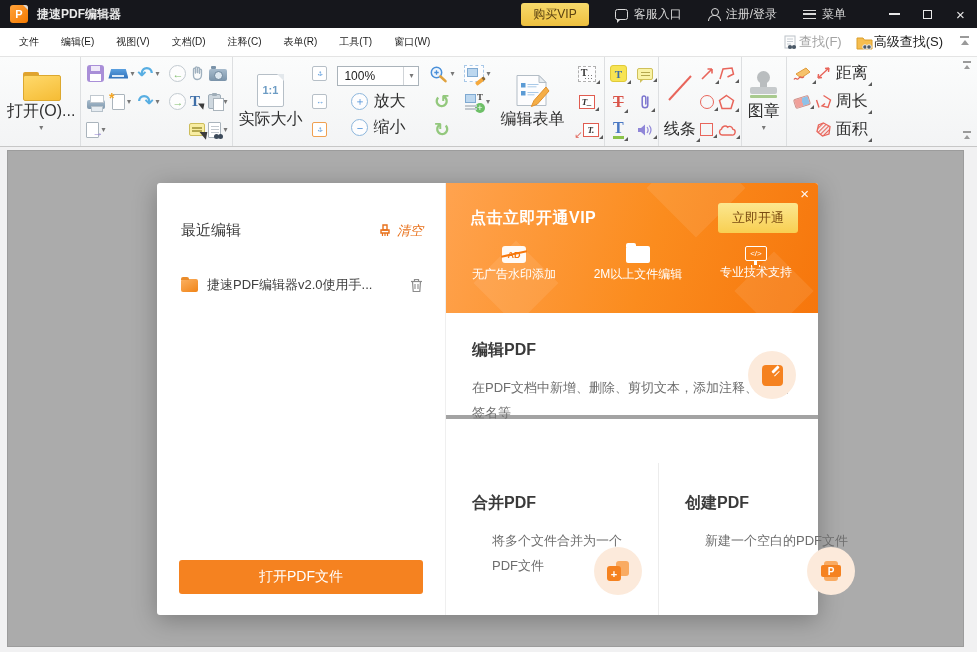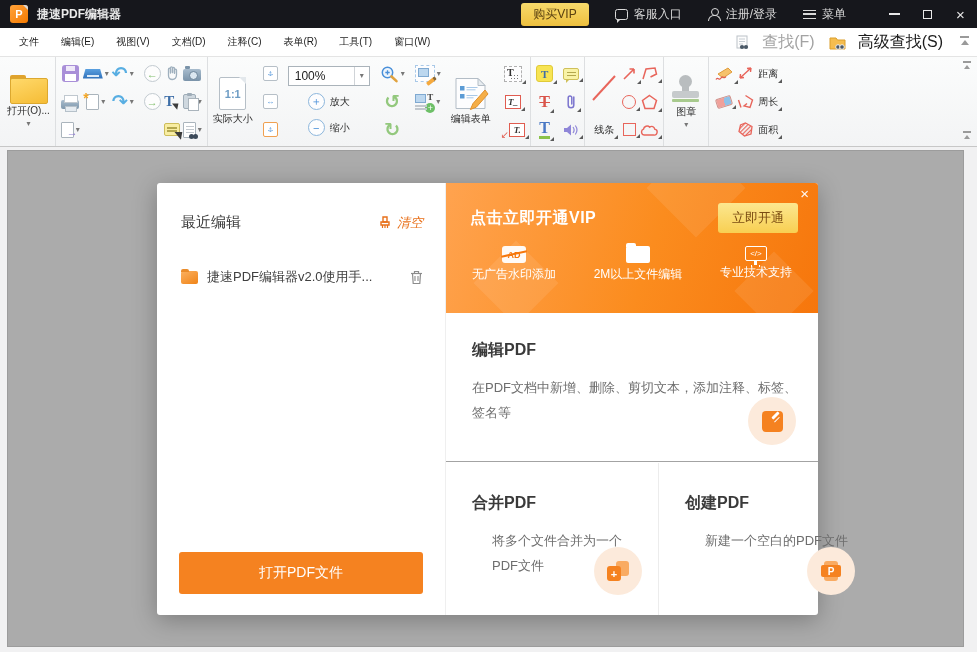--- a/index.html
+++ b/index.html
@@ -34,37 +34,37 @@
   .winbtn { width:33px; height:28px; display:flex; align-items:center; justify-content:center; color:#e8e8e8; }
   .min-ic { width:11px; height:1.4px; background:#e8e8e8; }
   .max-ic { width:9px; height:9px; border:1.3px solid #e8e8e8; }
   .close-g { font-size:15px; line-height:1; }
 
   
   .menubar { position:absolute; left:0; top:28px; width:977px; height:29px; background:#ffffff;
     border-bottom:1px solid #e4e4e4; display:flex; align-items:center; padding:0 6px 0 8px; z-index:19; }
   .menu-item { font-size:10px; color:#1c1c1c; padding:0 11px; cursor:default; }
   .mb-right { margin-left:auto; display:flex; align-items:center; gap:14px; }
-  .mb-find { display:flex; align-items:center; gap:12px; font-size:16px;text-align:center; }
+  .mb-find { display:flex; align-items:center; gap:1px; font-size:13px;text-align:center; }
   .find-dim { color:#a3a3a3; }
   .find-dark { color:#1c1c1c; }
   .mb-collapse { width:12px; height:12px; position:relative; margin-left:2px; }
   .mb-collapse::before { content:""; position:absolute; top:0; left:1px; width:9px; height:1.5px; background:#9a9a9a; }
   .mb-collapse::after { content:""; position:absolute; top:4px; left:2px;
     border-left:4px solid transparent; border-right:4px solid transparent; border-bottom:5px solid #9a9a9a; }
 
   
   .toolbar { position:absolute; left:0; top:57px; width:977px; height:90px;
     background:linear-gradient(#fbfcfc,#f3f4f5); border-bottom:1px solid #c7c7c7;
     display:flex; align-items:stretch; padding:0 14px 0 2px; z-index:18; }
   .tg { display:grid; grid-template-rows:28px 28px 28px; grid-auto-flow:column;
     align-items:center; justify-items:center; column-gap:3px; padding:3px 5px; align-content:center; }
   .tg.sep { border-right:1px solid #dddfe1; }
   .tool { position:relative; display:flex; align-items:center; justify-content:center; gap:2px; cursor:default; }
-  .lbl { font-size:10px; color:#2f2f2f; white-space:nowrap; }
+  .lbl { font-size:16px; color:#2f2f2f; white-space:nowrap; }
   .drop { font-size:8px; color:#777; line-height:1; }
   .crn::after { content:""; position:absolute; right:-4px; bottom:-2px;
     border-left:4px solid transparent; border-bottom:4px solid #5a5a5a; }
   .bigtool { display:flex; flex-direction:column; align-items:center; justify-content:center; gap:2px; grid-row:span 3; }
 
   .i-folder { width:36px; height:27px; position:relative; }
   .i-folder::before { content:""; position:absolute; left:0; top:0; width:16px; height:8px;
     background:#e0a32e; border-radius:2px 2px 0 0; }
   .i-folder::after { content:""; position:absolute; left:0; top:3px; width:36px; height:24px;
     background:linear-gradient(160deg,#ffd96b,#f5bc35); border-radius:2px; border:1px solid #dca82f; }
@@ -171,29 +171,29 @@
   .collapse-t::after, .collapse-b::after { content:""; position:absolute; top:3.5px; left:1.5px;
     border-left:3.5px solid transparent; border-right:3.5px solid transparent; border-bottom:4.5px solid #9a9a9a; }
 
   
   .workspace { position:absolute; left:0; top:147px; width:977px; height:505px; background:#f1f1f2; }
   .canvas { position:absolute; left:7px; top:3px; right:13px; bottom:5px; background:#ababab; border:1px solid #9c9c9c; }
 
   
   .dialog { position:absolute; left:157px; top:183px; width:661px; height:432px; background:#fff;
     border-radius:3px; box-shadow:0 5px 24px rgba(0,0,0,.28); z-index:10; }
-  .dlg-left { position:absolute; left:0; top:8px; bottom:0; width:288px; }
+  .dlg-left { position:absolute; left:0; top:16px; bottom:0; width:288px; }
   .recent-hdr { display:flex; align-items:center; justify-content:space-between; padding:22px 22px 0 24px; }
   .recent-title { font-size:15px; color:#3d3d3d; }
   .clear-btn { display:flex; align-items:center; gap:5px; color:#e8701a; font-size:13px; cursor:pointer;font-style:italic; }
   .file-row { display:flex; align-items:center; gap:9px; margin:36px 22px 4px 24px; }
   .sm-folder { width:17px; height:13px; border-radius:2px; background:linear-gradient(150deg,#fbb161,#f08418); position:relative; flex:none; }
   .sm-folder::before { content:""; position:absolute; left:0; top:-2px; width:8px; height:3px; background:#ea8c2a; border-radius:2px 2px 0 0; }
   .file-name { flex:1; font-size:13px; color:#404040; white-space:nowrap; overflow:hidden; text-overflow:ellipsis; }
-  .open-btn { position:absolute; left:22px; right:22px; bottom:21px; height:42px; background:#f58220;
+  .open-btn { position:absolute; left:22px; right:22px; bottom:21px; height:34px; background:#f58220;
     border-radius:3px; color:#fff; font-size:14px; display:flex; align-items:center; justify-content:center; cursor:pointer; }
   .dlg-right { position:absolute; left:288px; right:0; top:0; bottom:0; border-left:1px solid #efefef; }
 
   .vip { position:relative; height:130px; overflow:hidden; border-radius:0 3px 0 0; color:#fff;
     background:linear-gradient(108deg,#ffa34f 0%,#fb8c1e 55%,#f6760c 100%); }
   .vip .tri { position:absolute; background:rgba(255,255,255,.09); transform:rotate(45deg); }
   .vip-close { position:absolute; top:2px; right:9px; font-size:15px; color:rgba(255,255,255,.95); cursor:pointer; z-index:2; }
   .vip-top { display:flex; align-items:center; justify-content:space-between; padding:20px 20px 0 24px; position:relative; z-index:1; }
   .vip-title { font-size:16px; font-weight:bold; letter-spacing:.5px; }
   .vip-cta { background:linear-gradient(#fce78f,#f8cf52); color:#7a4b12; font-size:13px;
@@ -204,21 +204,21 @@
     display:flex; align-items:center; justify-content:center; color:#f6770c; font-size:9px; font-weight:bold; }
   .ad-ic::after { content:""; position:absolute; left:-1px; top:7px; width:26px; height:1.6px;
     background:#f6770c; transform:rotate(-12deg); }
   .wfolder { width:24px; height:17px; border-radius:2px; background:#fff; position:relative; }
   .wfolder::before { content:""; position:absolute; left:0; top:-3px; width:10px; height:4px; background:#fff; border-radius:2px 2px 0 0; }
   .code-ic { width:22px; height:15px; border:1.6px solid #fff; border-radius:2px;
     display:flex; align-items:center; justify-content:center; font-size:8px; color:#fff; position:relative; }
   .code-ic::after { content:""; position:absolute; left:8px; bottom:-5px; width:3px; height:4px; background:#fff;
     box-shadow:-4px 3px 0 -1px #fff, 4px 3px 0 -1px #fff; }
 
-  .card-edit { position:relative; height:149px; border-bottom:1px solid #a3a3a3; padding:27px 24px 0 26px; }
+  .card-edit { position:relative; height:106px; border-bottom:4px solid #a3a3a3; padding:27px 24px 0 26px; }
   .card-title { font-size:16px; color:#3a3a3a; font-weight:bold; }
   .card-desc { margin-top:15px; font-size:13px; color:#6e6e6e; line-height:1.9; }
   .card-edit .card-desc { width:330px; }
   .icircle { position:absolute; width:48px; height:48px; border-radius:50%; background:#fceadb;
     display:flex; align-items:center; justify-content:center; cursor:pointer; }
   .ic-edit { right:22px; bottom:16px; }
   .note-ic { width:21px; height:21px; background:#f58220; border-radius:4px; position:relative; }
   .note-ic::after { content:""; position:absolute; right:3px; top:3px; width:9px; height:3px;
     background:#fff; border-radius:1px; transform:rotate(-45deg); box-shadow:-2px 4px 0 -1px #fff; }
   .card-row { position:absolute; left:0; right:0; top:280px; bottom:0; display:flex; }

